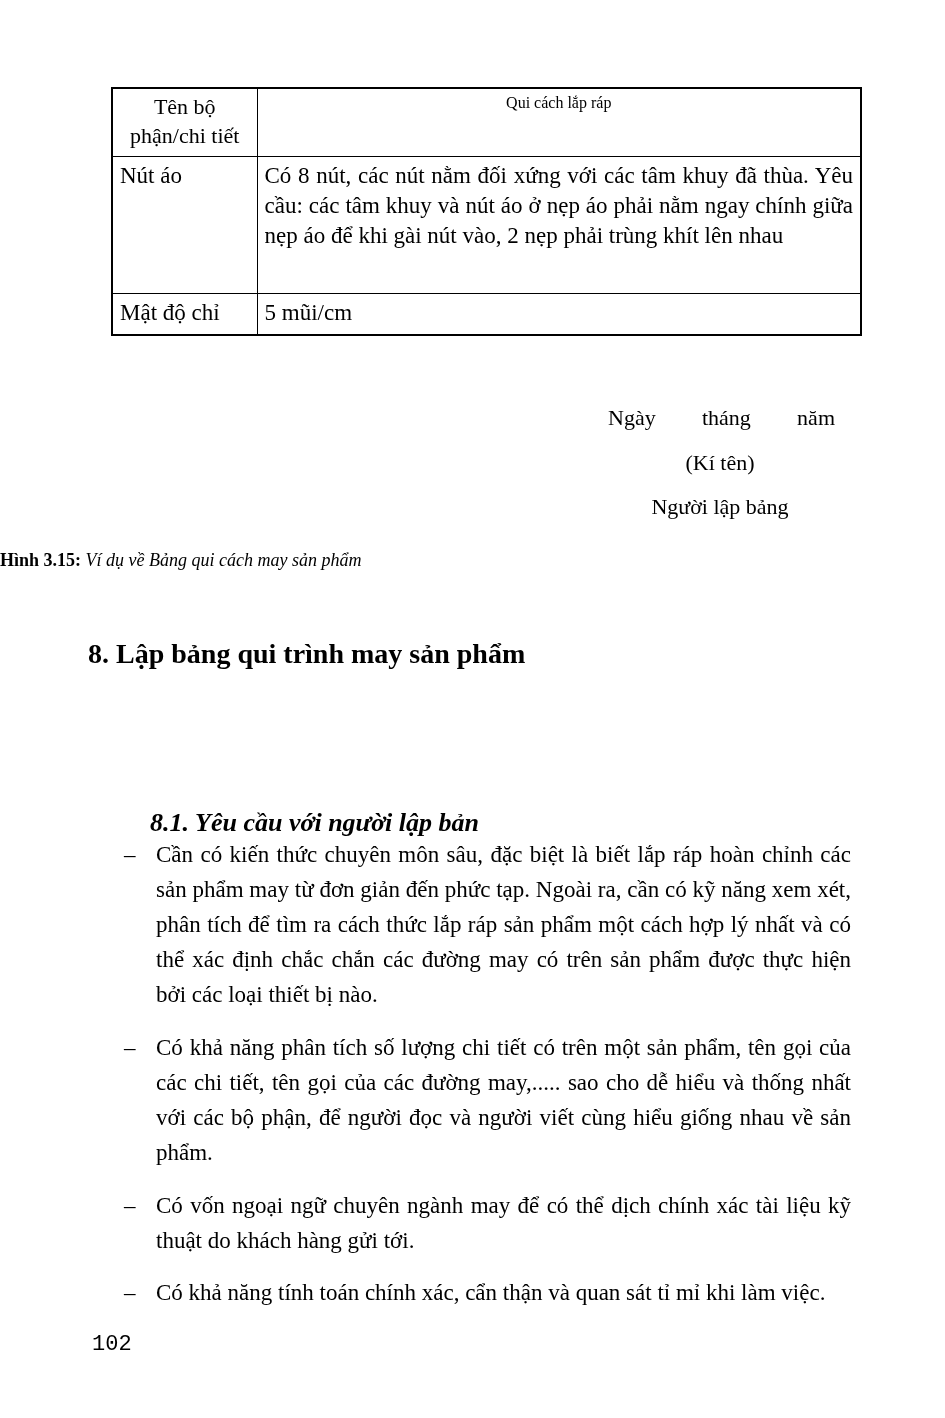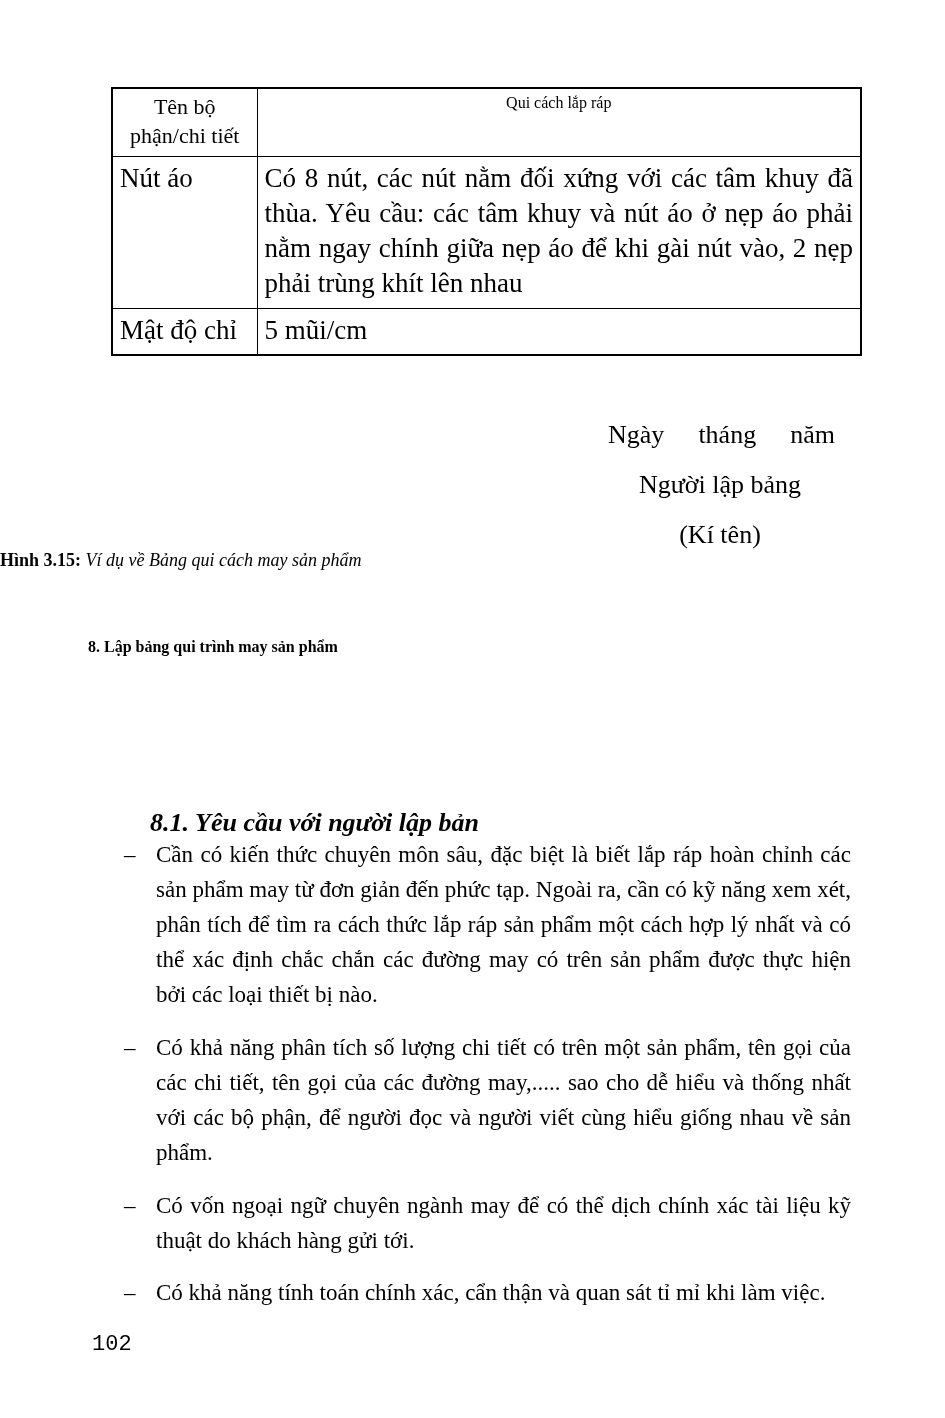--- a/index.html
+++ b/index.html
@@ -30,21 +30,21 @@
     left: 111px;
     top: 87px;
     width: 751px;
     border-collapse: collapse;
     table-layout: fixed;
   }
   .spec-table td, .spec-table th {
     border: 1px solid #000;
     padding: 4px 7px 6px 7px;
     vertical-align: top;
-    font-size: 27px;
+    font-size: 23px;
     line-height: 1.30;
     font-weight: normal;
   }
   .spec-table {
     border: 2px solid #000;
   }
   .col-a { width: 145px; }
   .col-b { width: 604px; }
 
   .hdr-cell {
@@ -66,23 +66,23 @@
   }
   .just {
     text-align: justify;
     text-align-last: left;
   }
 
   
   .sig-block {
     position: absolute;
     left: 560px;
-    top: 418px;
+    top: 404px;
     width: 320px;
-    font-size: 26px;
+    font-size: 22px;
     line-height: 1.30;
   }
   .sig-line {
     text-align: center;
   }
   .sig-line.spread {
     text-align: justify;
     text-align-last: justify;
     padding: 0 45px 0 48px;
   }
@@ -103,21 +103,21 @@
   }
   .fig-caption .ttl {
     font-style: italic;
   }
 
   
   .sec-heading {
     position: absolute;
     left: 88px;
     top: 638px;
-    font-size: 16px;
+    font-size: 28px;
     font-weight: bold;
   }
 
   .body-para {
     position: absolute;
     left: 88px;
     top: 683px;
     width: 763px;
     font-size: 23px;
     line-height: 1.52;
@@ -185,22 +185,22 @@
       </tr>
       <tr>
         <td>Mật độ chỉ</td>
         <td>5 mũi/cm</td>
       </tr>
     </tbody>
   </table>
 
   <div class="sig-block">
     <div class="sig-line spread l1">Ngày tháng năm</div>
+    <div class="sig-line l3">(Kí tên)</div>
     <div class="sig-line l2">Người lập bảng</div>
-    <div class="sig-line l3">(Kí tên)</div>
   </div>
 
   <div class="fig-caption">
     <span class="lbl">Hình 3.15:</span>
     <span class="ttl">Ví dụ về Bảng qui cách may sản phẩm</span>
   </div>
 
   <div class="sec-heading">8. Lập bảng qui trình may sản phẩm</div>
 
 

